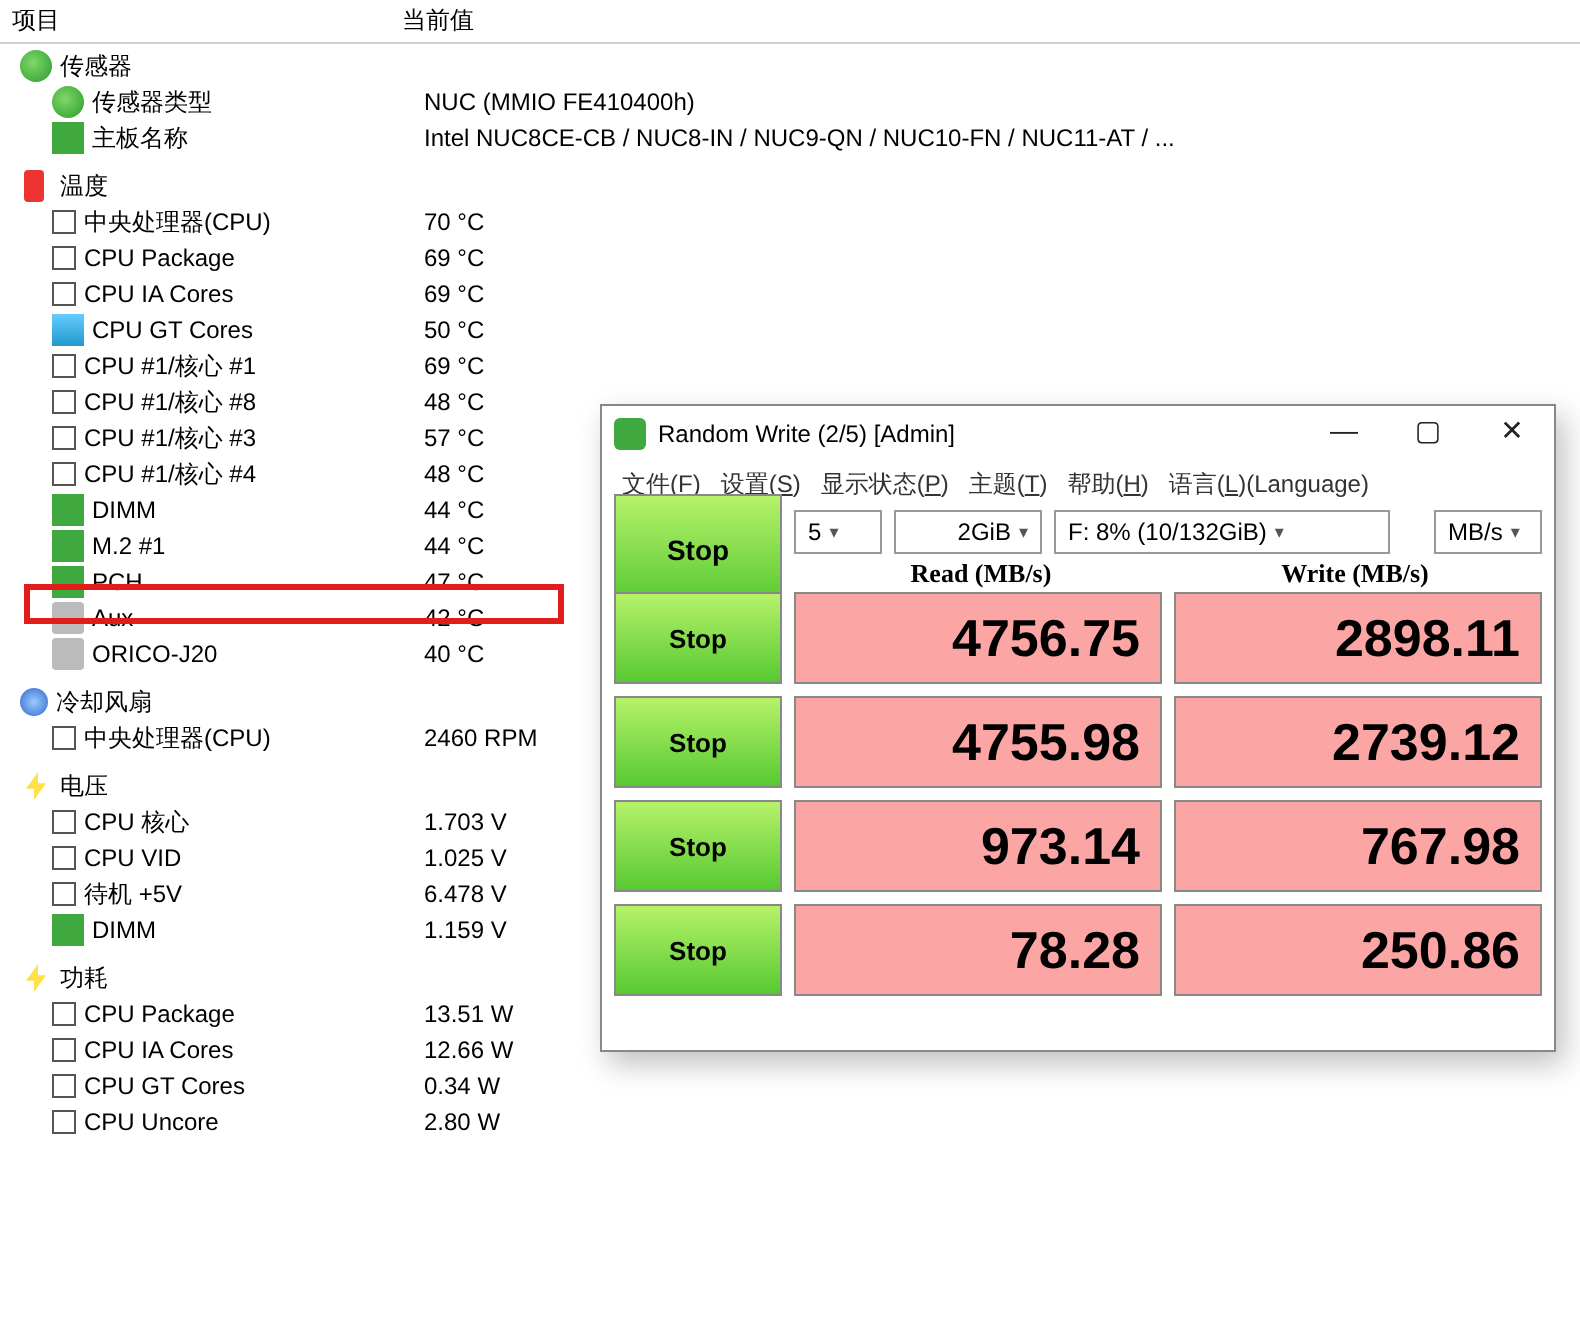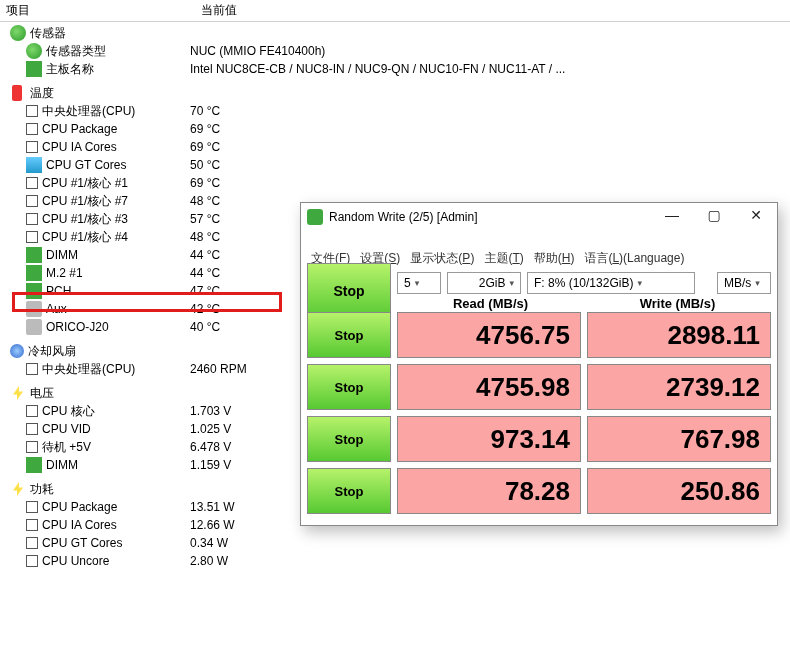--- a/index.html
+++ b/index.html
@@ -14,21 +14,21 @@
     overflow: hidden;
   }
   
   .table-header { display: flex; border-bottom: 1px solid #d0d0d0; padding: 2px 0; }
   .th-item { width: 195px; padding-left: 6px; }
   .th-val  { flex: 1; padding-left: 6px; }
   .tree { padding-top: 2px; }
   .row { display: flex; align-items: center; height: 18px; }
   .row .ic { width: 16px; height: 16px; margin: 0 4px; display: inline-block; }
   .row .lbl { flex: 0 0 auto; }
-  .valcol { position: absolute; left: 190px; }
+  .valcol { position: absolute; left: 212px; }
   .row-rel { position: relative; }
   .cat { font-weight: normal; }
   .indent1 { padding-left: 6px; }
   .indent2 { padding-left: 22px; }
   .ic-sensor { background: radial-gradient(circle at 40% 40%, #7fd86b, #2a9a2a); border-radius: 50%; }
   .ic-board  { background: #3fa83f; }
   .ic-temp   { width: 10px !important; height: 16px; background: linear-gradient(#e33, #e33); border-radius: 2px; position: relative; margin-left: 6px !important; margin-right: 8px !important;}
   .ic-check { border: 1px solid #555; background: #fff; width:12px !important; height:12px !important;}
   .ic-gpu { background: linear-gradient(#6cf, #29c); }
   .ic-green { background: #3fa83f; }
@@ -53,39 +53,39 @@
     border: 1px solid #888;
     box-shadow: 4px 6px 14px rgba(0,0,0,.25);
   }
   .cdm-title {
     display: flex; align-items: center; height: 28px; padding-left: 6px;
     background: #fff;
   }
   .cdm-title .ticon { width:16px; height:16px; background:#3fa83f; border-radius:3px; margin-right:6px;}
   .cdm-title .ttext { flex:1; font-size:12px; }
   .cdm-title .tbtn { width:42px; height:28px; text-align:center; line-height:24px; font-size:14px; color:#222; }
-  .cdm-menu { display:flex; gap:2px; padding:2px 6px; font-size:12px; color:#333;margin-top:16px; }
+  .cdm-menu { display:flex; gap:2px; padding:2px 6px; font-size:12px; color:#333; }
   .cdm-menu span{ padding:1px 4px;}
   .cdm-body { padding:4px 6px; }
   .cdm-top { display:flex; align-items:center; height:34px; gap:6px; }
   .bigbtn {
     width:84px; height:56px; display:flex; align-items:center; justify-content:center;
     background: linear-gradient(#b6f26a, #57c932);
     border:1px solid #888; font-weight:bold; font-size:14px;
   }
   .topright{ flex:1; display:flex; flex-direction:column; gap:2px;}
   .toprow1{ display:flex; gap:6px; align-items:center; }
   .sel { border:1px solid #999; height:22px; display:flex; align-items:center; padding:0 6px; font-size:12px; background:#fff;}
   .sel .caret{ margin-left:4px; font-size:9px; color:#555;}
   .sel.loops{width:44px;}
   .sel.size{width:74px;justify-content:flex-end;}
   .sel.drive{flex:1;}
   .sel.unit{width:54px;margin-left:16px;}
   .toprow2{ display:flex; }
-  .hdr{ flex:1; text-align:center; font-weight:bold; font-size:13px;}
+  .hdr{ flex:1; text-align:center; font-weight:bold; font-size:13px;font-family:Liberation Serif, serif;}
   .cdm-grid{ margin-top:4px; }
   .grow{ display:flex; height:46px; margin-bottom:6px;}
   .stopbtn{
     width:84px; display:flex; align-items:center; justify-content:center;
     background: linear-gradient(#b6f26a, #57c932);
     border:1px solid #888; font-weight:bold; font-size:13px; margin-right:6px;
   }
   .cell{
     flex:1; border:1px solid #888; background:#fca5a5;
     display:flex; align-items:center; justify-content:flex-end;
@@ -145,21 +145,21 @@
         <span class="lbl">CPU GT Cores</span>
         <span class="valcol">50 °C</span>
       </div>
       <div class="row indent2 row-rel">
         <span class="ic ic-check"></span>
         <span class="lbl">CPU #1/核心 #1</span>
         <span class="valcol">69 °C</span>
       </div>
       <div class="row indent2 row-rel">
         <span class="ic ic-check"></span>
-        <span class="lbl">CPU #1/核心 #7</span>
+        <span class="lbl">CPU #1/核心 #8</span>
         <span class="valcol">48 °C</span>
       </div>
       <div class="row indent2 row-rel">
         <span class="ic ic-check"></span>
         <span class="lbl">CPU #1/核心 #3</span>
         <span class="valcol">57 °C</span>
       </div>
       <div class="row indent2 row-rel">
         <span class="ic ic-check"></span>
         <span class="lbl">CPU #1/核心 #4</span>

